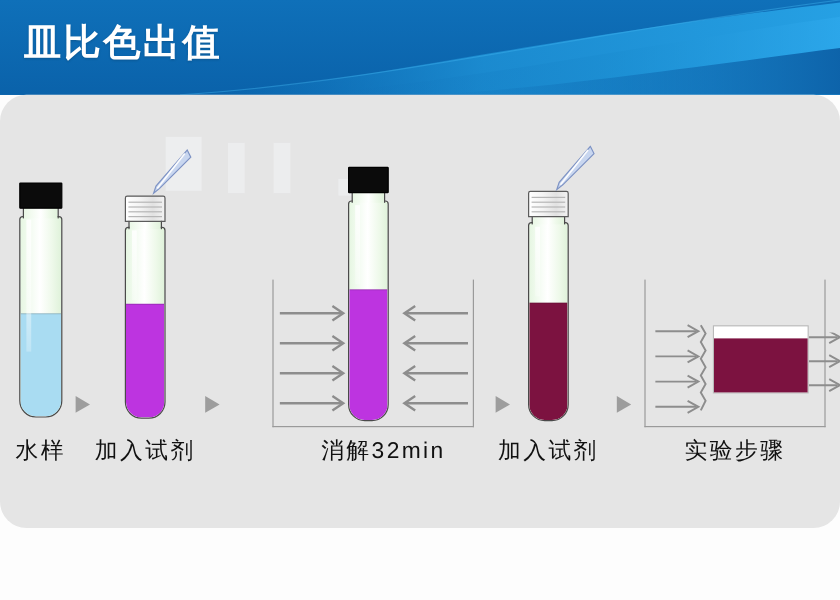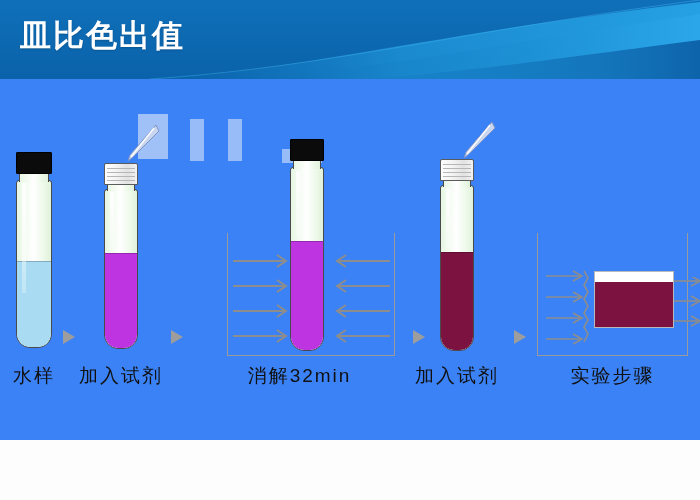--- a/index.html
+++ b/index.html
@@ -34,21 +34,21 @@
     position: absolute; left: 170px; top: 36px;
     color: #0a0a0a;
     font-size: 16px; font-weight: bold;
     letter-spacing: 1px;
     line-height: 20px;
     white-space: nowrap;
     z-index: 5;
   }
 
   
-  #stage { position: absolute; left: 0; top: 79px; width: 700px; height: 361px; background: #3b82f6; }
+  #stage { position: absolute; left: 0; top: 79px; width: 700px; height: 361px; background: #e5e5e5; border-radius: 22px; }
 
   .step { position: absolute; }
 
   
   .tube { position: absolute; }
 
   .cap-black {
     position: absolute;
     background: #0b0b0b;
     border: 1px solid #000;
@@ -258,21 +258,21 @@
 
       <div class="tube">
         <div class="cap-black" style="left:290px; top:60px; width:34px; height:22px;"></div>
         <div class="tube-neck" style="left:293px; top:81px; width:28px; height:9px;"></div>
         <div class="tube-body" style="left:290px; top:88px; width:34px; height:184px;">
           <div class="liquid top-line" style="height:60%; background:#bd34e0;"></div>
         </div>
         <div class="tube-gloss" style="left:296px; top:92px; height:66px;"></div>
       </div>
 
-      <div class="step-label" style="left:218px; top:284px; width:163px;">消解32min</div>
+      <div class="step-label" style="left:238px; top:284px; width:163px;">消解32min</div>
     </div>
 
     <div class="chev" style="left:412px; top:250px;">
       <svg width="14" height="16" viewBox="0 0 14 16">
         <polygon points="1,1 13,8 1,15" fill="#9d9d9d"></polygon>
       </svg>
     </div>
 
     <div class="step">
       <div class="pipette" style="left:462px; top:42px;">

